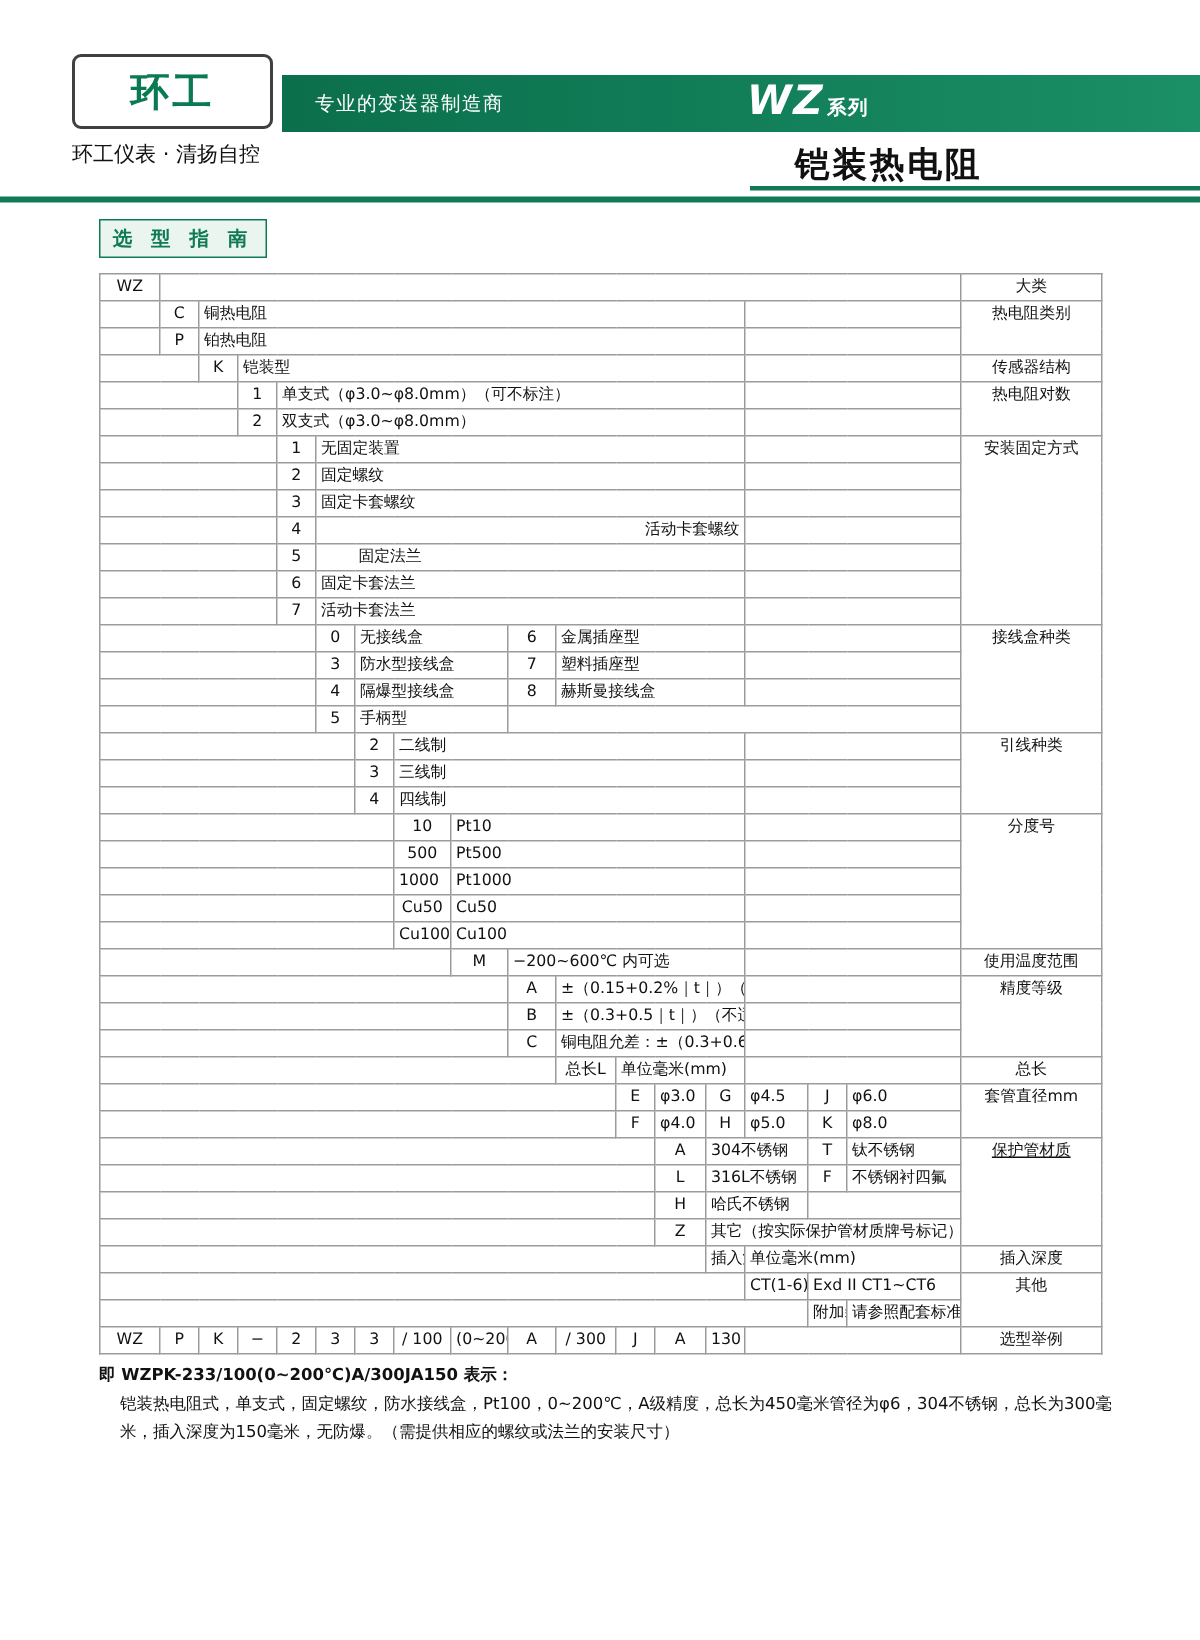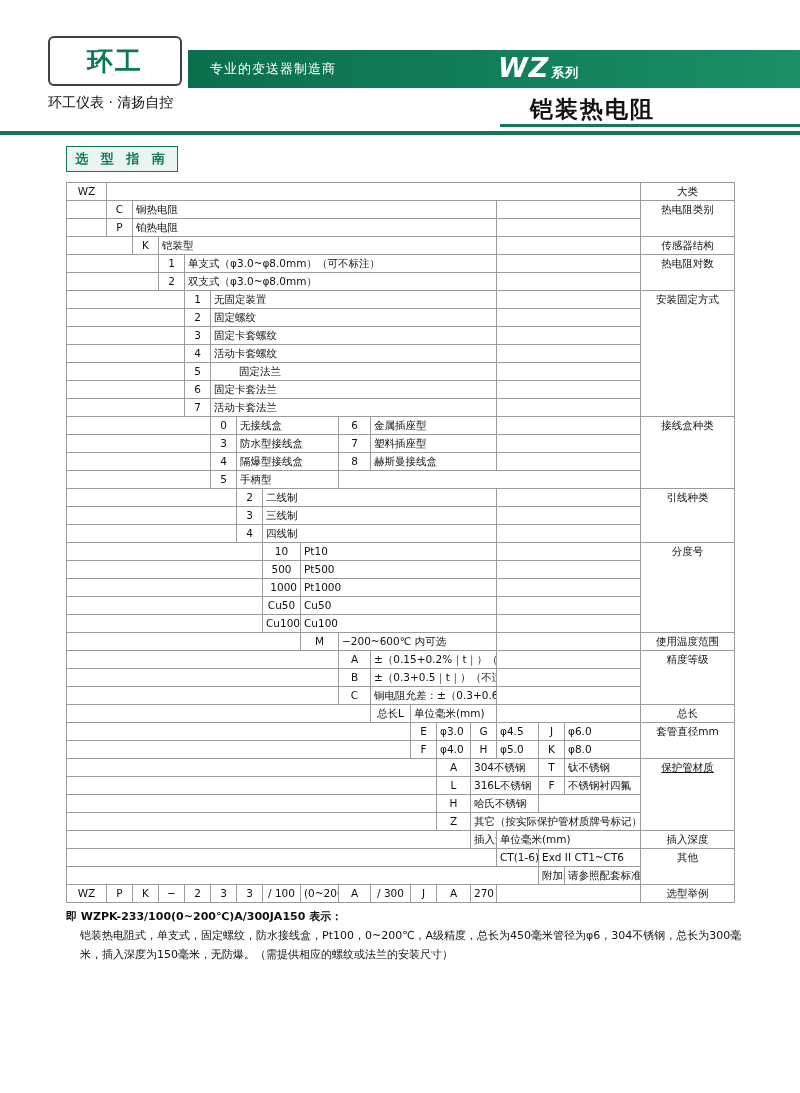--- a/index.html
+++ b/index.html
@@ -184,21 +184,21 @@
         <tr>
           <td class="blank" colspan="4"></td>
           <td colspan="1" style="text-align: center;">3</td>
           <td colspan="9" style="text-align: left;">固定卡套螺纹</td>
           <td class="blank" colspan="3"></td>
           <td class="cat" style="border-top: none; border-bottom: none;"></td>
         </tr>
         <tr>
           <td class="blank" colspan="4"></td>
           <td colspan="1" style="text-align: center;">4</td>
-          <td colspan="9" style="text-align: left;">活动卡套螺纹</td>
+          <td colspan="9" style="text-align: right;">活动卡套螺纹</td>
           <td class="blank" colspan="3"></td>
           <td class="cat" style="border-top: none; border-bottom: none;"></td>
         </tr>
         <tr>
           <td class="blank" colspan="4"></td>
           <td colspan="1" style="text-align: center;">5</td>
           <td colspan="9" style="text-align: left; padding-left: 28px;">固定法兰</td>
           <td class="blank" colspan="3"></td>
           <td class="cat" style="border-top: none; border-bottom: none;"></td>
         </tr>
@@ -280,21 +280,21 @@
         </tr>
         <tr>
           <td class="blank" colspan="7"></td>
           <td colspan="1" style="text-align: center;">500</td>
           <td colspan="6" style="text-align: left;">Pt500</td>
           <td class="blank" colspan="3"></td>
           <td class="cat" style="border-top: none; border-bottom: none;"></td>
         </tr>
         <tr>
           <td class="blank" colspan="7"></td>
-          <td colspan="1" style="text-align: right;">1000</td>
+          <td colspan="1" style="text-align: left;">1000</td>
           <td colspan="6" style="text-align: left;">Pt1000</td>
           <td class="blank" colspan="3"></td>
           <td class="cat" style="border-top: none; border-bottom: none;"></td>
         </tr>
         <tr>
           <td class="blank" colspan="7"></td>
           <td colspan="1" style="text-align: center;">Cu50</td>
           <td colspan="6" style="text-align: left;">Cu50</td>
           <td class="blank" colspan="3"></td>
           <td class="cat" style="border-top: none; border-bottom: none;"></td>
@@ -415,21 +415,21 @@
           <td colspan="1" style="text-align: center;">−</td>
           <td colspan="1" style="text-align: center;">2</td>
           <td colspan="1" style="text-align: center;">3</td>
           <td colspan="1" style="text-align: center;">3</td>
           <td colspan="1" style="text-align: center;">/ 100</td>
           <td colspan="1" style="text-align: center;">(0~200℃)</td>
           <td colspan="1" style="text-align: center;">A</td>
           <td colspan="1" style="text-align: center;">/ 300</td>
           <td colspan="1" style="text-align: center;">J</td>
           <td colspan="1" style="text-align: center;">A</td>
-          <td colspan="1" style="text-align: center;">270</td>
+          <td colspan="1" style="text-align: center;">130</td>
           <td class="blank" colspan="3"></td>
           <td class="cat">选型举例</td>
         </tr>
       </tbody>
   </table>
 </div>
 
 <div class="notes">
   <p class="b">即 WZPK-233/100(0~200℃)A/300JA150 表示：</p>
   <p class="indent">铠装热电阻式，单支式，固定螺纹，防水接线盒，Pt100，0~200℃，A级精度，总长为450毫米管径为φ6，304不锈钢，总长为300毫</p>

